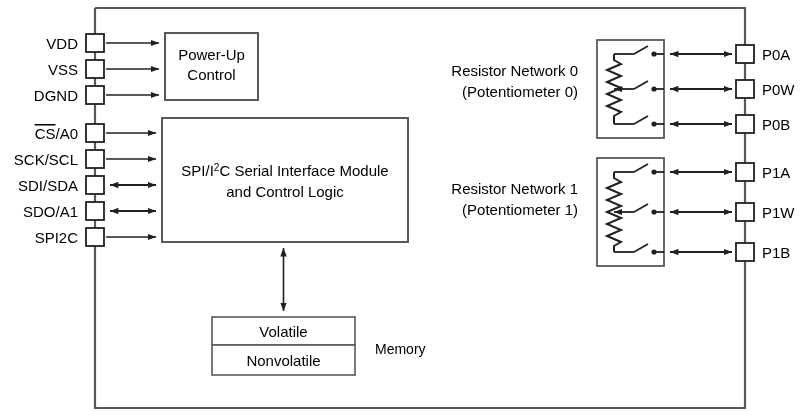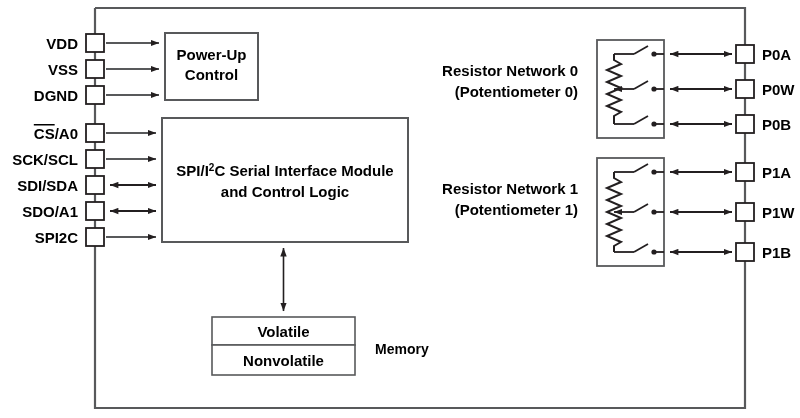--- a/index.html
+++ b/index.html
@@ -1,21 +1,21 @@
 <!DOCTYPE html>
 <html><head>
 <meta charset="utf-8">
 <style>
   html,body{margin:0;padding:0;background:#ffffff;}
   body{
     font-family:"Liberation Sans", sans-serif;
     width:800px;height:418px;
     -webkit-font-smoothing:antialiased;
   }
-  #stage{position:relative;width:800px;height:418px;overflow:hidden;background:#fff;font-weight:bold;}
+  #stage{position:relative;width:800px;height:418px;overflow:hidden;background:#fff;}
   svg#diagram{position:absolute;left:0;top:0;width:800px;height:418px;}
 
   .lbl{font-family:"Liberation Sans", sans-serif;fill:#000;}
   .pin-label{font-size:15px;}
   .box-label{font-size:15px;}
   .net-label{font-size:15px;}
   .mem-label{font-size:14px;}
   .sup{font-size:10px;}
 </style>
 </head>

